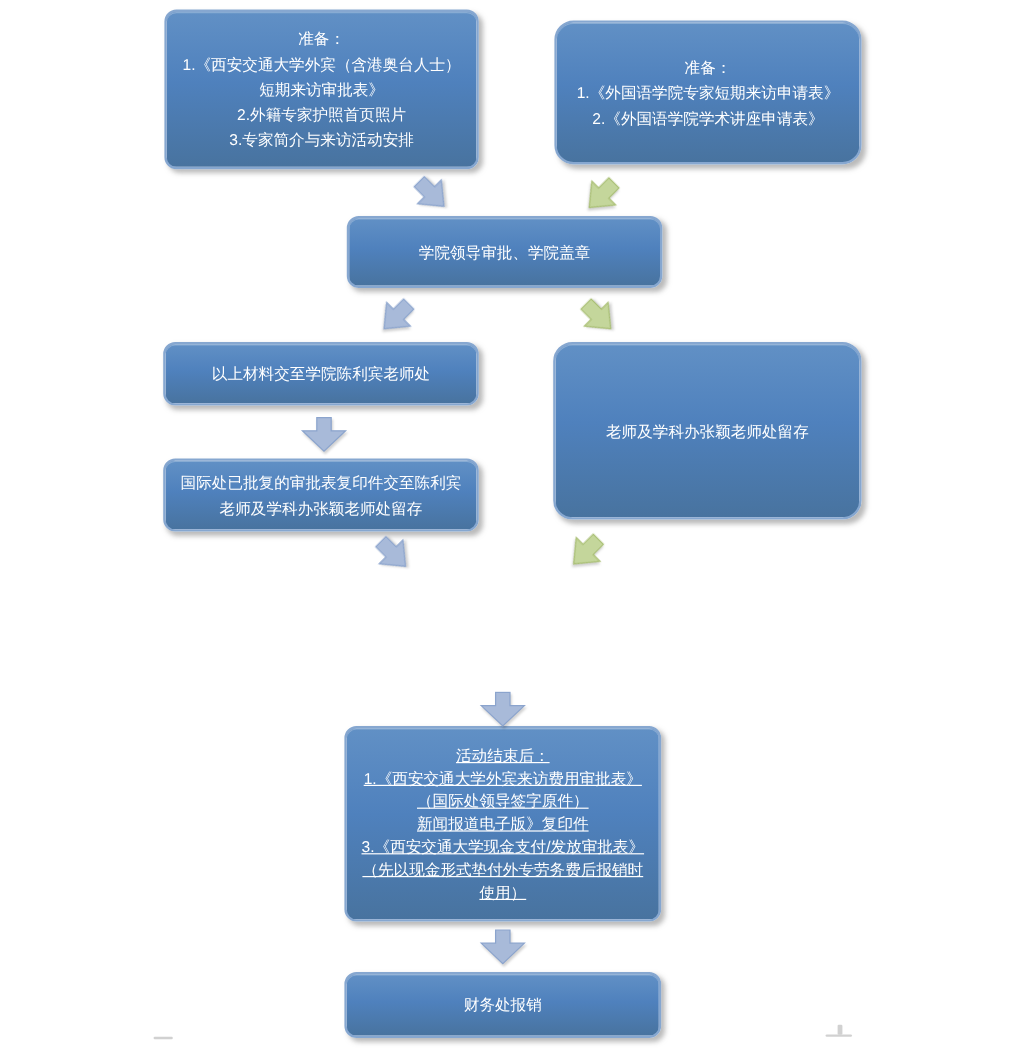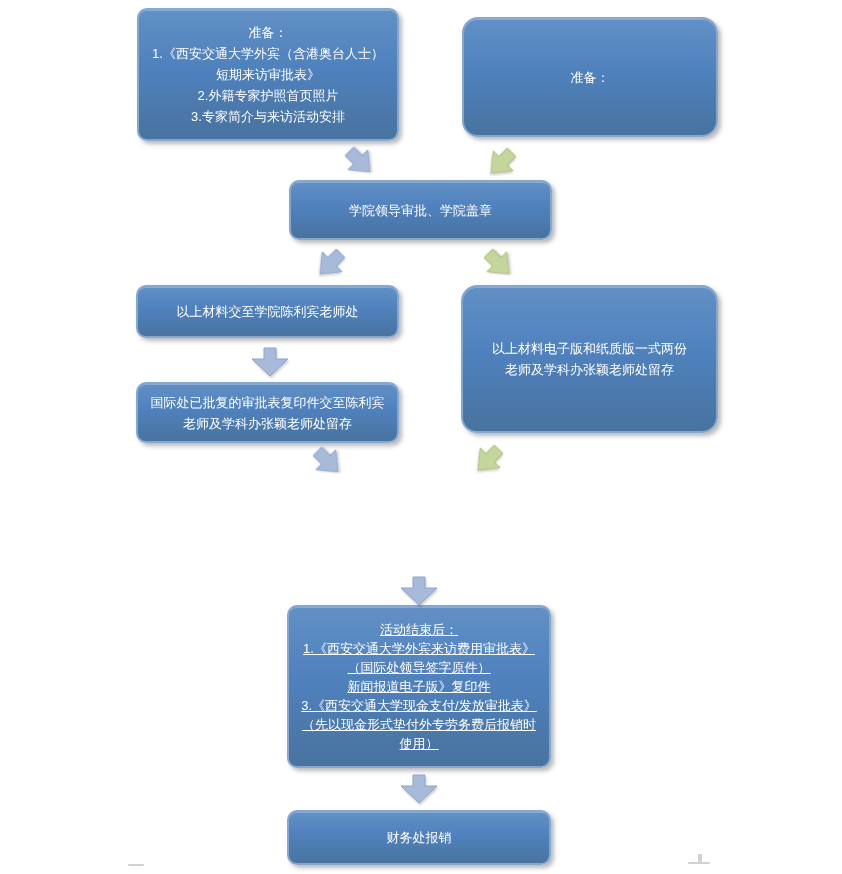--- a/index.html
+++ b/index.html
@@ -44,32 +44,33 @@
   <div class="node" style="left:137px;top:8px;width:262px;height:133px;">
     <div class="line">准备：</div>
     <div class="line">1.《西安交通大学外宾（含港奥台人士）</div>
     <div class="line">短期来访审批表》</div>
     <div class="line">2.外籍专家护照首页照片</div>
     <div class="line">3.专家简介与来访活动安排</div>
   </div>
 
   <div class="node round-big" style="left:462px;top:17px;width:256px;height:120px;">
     <div class="line">准备：</div>
+    <div class="line">1.《外国语学院专家短期来访申请表》</div>
+    <div class="line">2.《外国语学院学术讲座申请表》</div>
   </div>
 
   <div class="node" style="left:289px;top:180px;width:263px;height:60px;">
     <div class="line">学院领导审批、学院盖章</div>
   </div>
 
   <div class="node" style="left:136px;top:285px;width:263px;height:53px;text-align:right;">
     <div class="line">以上材料交至学院陈利宾老师处</div>
   </div>
 
   <div class="node round-big" style="left:461px;top:285px;width:257px;height:148px;">
-    <div class="line">以上材料电子版和纸质版一式两份</div>
     <div class="line">老师及学科办张颖老师处留存</div>
   </div>
 
   <div class="node" style="left:136px;top:382px;width:263px;height:61px;">
     <div class="line">国际处已批复的审批表复印件交至陈利宾</div>
     <div class="line">老师及学科办张颖老师处留存</div>
   </div>
 
 
   <div class="node tight" style="left:287px;top:605px;width:264px;height:163px;">

